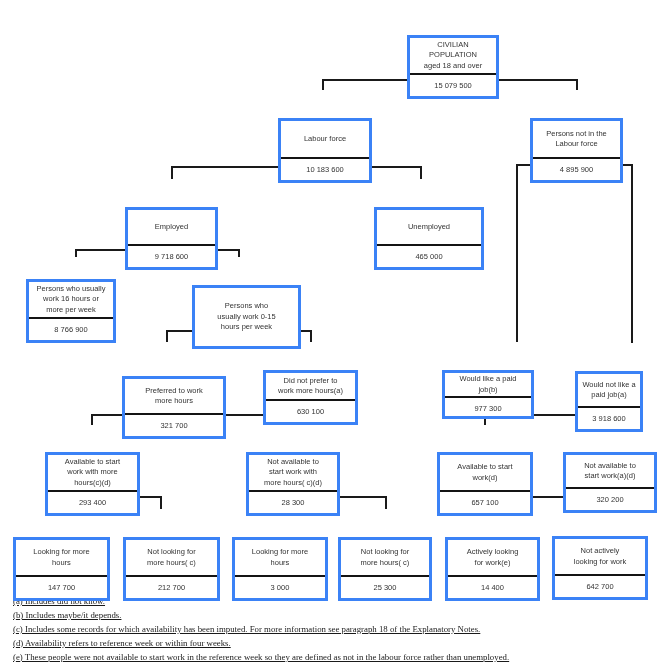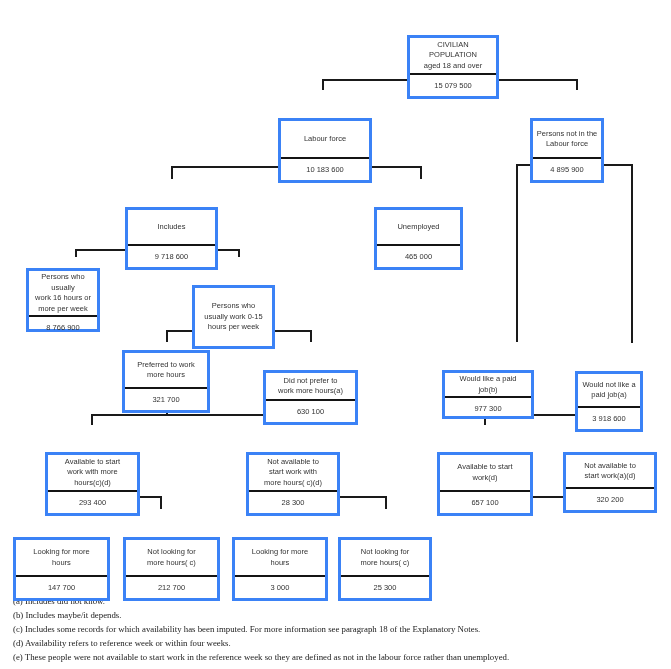--- a/index.html
+++ b/index.html
@@ -17,21 +17,21 @@
     color:#333;padding:1px 2px;
   }
   .nv{
     height:21px;flex:0 0 21px;border-top:2px solid #141414;
     display:flex;align-items:center;justify-content:center;
     font-size:7.5px;color:#333;
   }
   .ln{position:absolute;background:#1a1a1a;z-index:1;}
   #footnotes{
     position:absolute;left:13px;top:595px;width:650px;
-    font-family:"Liberation Serif", serif;font-size:8.8px;line-height:13.9px;color:#1a1a1a;
+    font-family:"Liberation Serif", serif;font-size:8.8px;line-height:13.9px;color:#1a1a1a;text-decoration:underline;
   }
   .fn{white-space:nowrap;}
 </style>
 </head>
 <body>
 
 <div id="canvas">
 
   <div>
     <div class="ln" style="left:452px;top:71px;width:2px;height:9px"></div>
@@ -90,50 +90,50 @@
 POPULATION
 aged 18 and over</div>
     <div class="nv">15 079 500</div>
   </div>
 
   <div class="node" style="left:278px;top:90px;width:94px;height:65px">
     <div class="nl">Labour force</div>
     <div class="nv">10 183 600</div>
   </div>
 
-  <div class="node" style="left:530px;top:90px;width:74px;height:65px">
+  <div class="node" style="left:530px;top:90px;width:93px;height:65px">
     <div class="nl">Persons not in the
 Labour force</div>
     <div class="nv">4 895 900</div>
   </div>
 
   <div class="node" style="left:125px;top:179px;width:93px;height:63px">
-    <div class="nl">Includes</div>
+    <div class="nl">Employed</div>
     <div class="nv">9 718 600</div>
   </div>
 
-  <div class="node" style="left:374px;top:179px;width:89px;height:63px">
+  <div class="node" style="left:374px;top:179px;width:110px;height:63px">
     <div class="nl">Unemployed</div>
     <div class="nv">465 000</div>
   </div>
 
-  <div class="node" style="left:26px;top:240px;width:74px;height:64px">
+  <div class="node" style="left:26px;top:251px;width:90px;height:64px">
     <div class="nl">Persons who usually
 work 16 hours or
 more per week</div>
     <div class="nv">8 766 900</div>
   </div>
 
-  <div class="node" style="left:192px;top:257px;width:83px;height:64px">
+  <div class="node" style="left:192px;top:257px;width:109px;height:64px">
     <div class="nl">Persons who
 usually work 0-15
 hours per week</div>
   </div>
 
-  <div class="node" style="left:122px;top:322px;width:88px;height:63px">
+  <div class="node" style="left:122px;top:348px;width:104px;height:63px">
     <div class="nl">Preferred to work
 more hours</div>
     <div class="nv">321 700</div>
   </div>
 
   <div class="node" style="left:263px;top:342px;width:95px;height:55px">
     <div class="nl">Did not prefer to
 work more hours(a)</div>
     <div class="nv">630 100</div>
   </div>
@@ -193,21 +193,31 @@
 hours</div>
     <div class="nv">3 000</div>
   </div>
 
   <div class="node" style="left:338px;top:509px;width:94px;height:64px">
     <div class="nl">Not looking for
 more hours( c)</div>
     <div class="nv">25 300</div>
   </div>
 
-
+  <div class="node" style="left:445px;top:509px;width:95px;height:64px">
+    <div class="nl">Actively looking
+for work(e)</div>
+    <div class="nv">14 400</div>
+  </div>
+
+  <div class="node" style="left:552px;top:508px;width:96px;height:64px">
+    <div class="nl">Not actively
+looking for work</div>
+    <div class="nv">642 700</div>
+  </div>
 
   <div id="footnotes">
     <div class="fn">(a) Includes did not know.</div>
     <div class="fn">(b) Includes maybe/it depends.</div>
     <div class="fn">(c) Includes some records for which availability has been imputed.  For more information see paragraph 18 of the Explanatory Notes.</div>
     <div class="fn">(d) Availability refers to reference week or within four weeks.</div>
     <div class="fn">(e) These people were not available to start work in the reference week so they are defined as not in the labour force rather than unemployed.</div>
   </div>
 
 </div>

